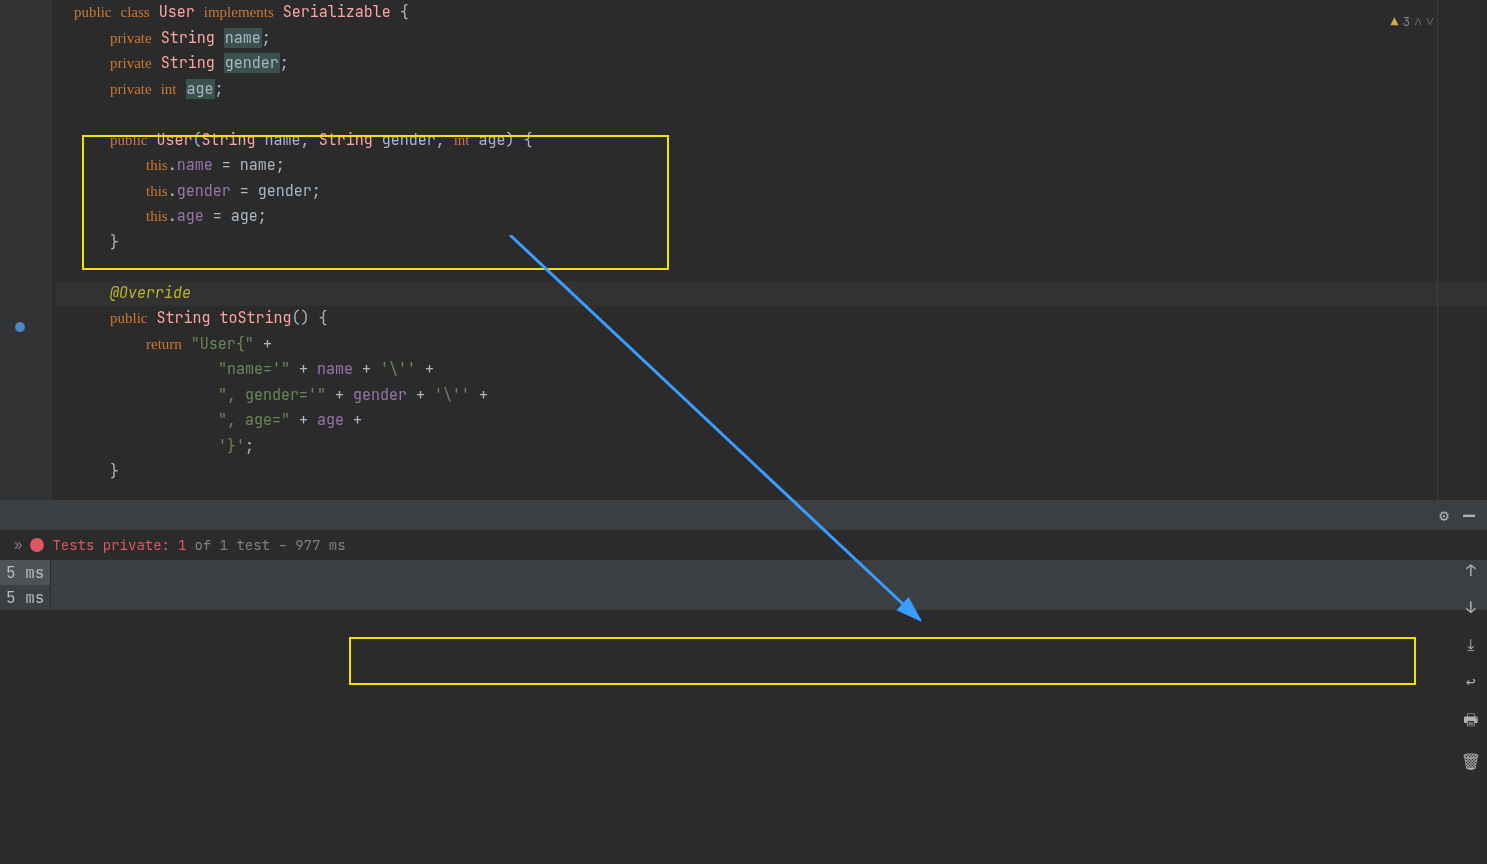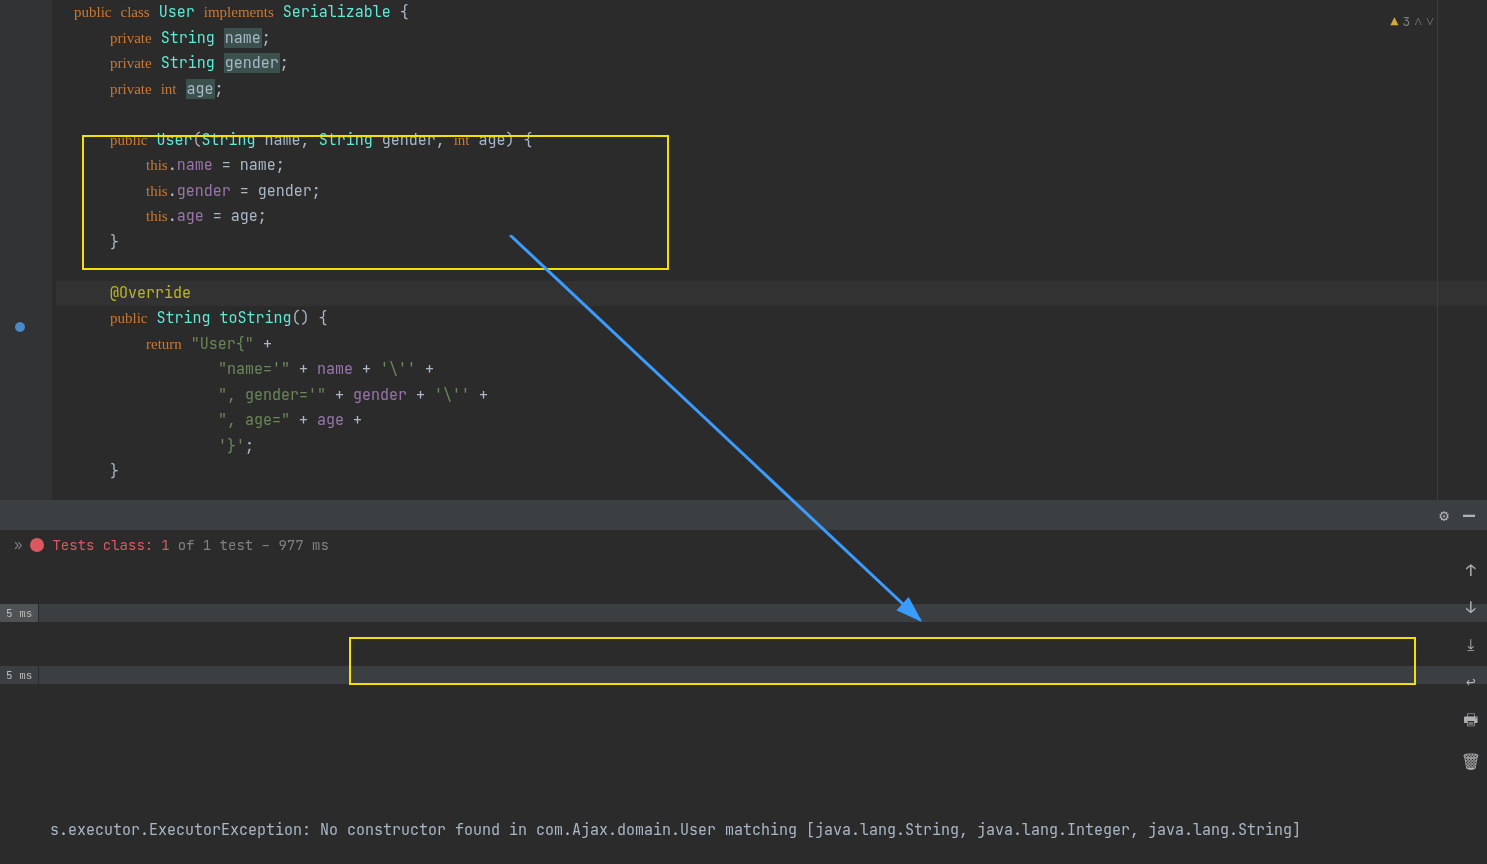--- a/index.html
+++ b/index.html
@@ -20,23 +20,23 @@
     padding-top:2px; flex-shrink:0;
   }
   .gutter div { height:25.5px; line-height:25.5px; }
   .code {
     flex:1; padding-left:4px; position:relative;
     line-height:25.5px; white-space:pre;
   }
   .code-line { height:25.5px; }
   .kw { color:#cc7832;font-family:Liberation Serif, serif; }
   .str { color:#6a8759; }
-  .type { color:#5eead4; }
+  .type { color:#fca5a5; }
   .fld { color:#9876aa; }
-  .anno { color:#bbb529; }
+  .anno { color:#bbb529;font-style:italic; }
   .var { color:#a9b7c6; }
   .punc { color:#a9b7c6; }
   .cursor-line { background:#323232; }
   .hl-2 { background:#3b514d; padding:0 1px; }
   .yellow-box {
     border:2px solid #f5e100; position:absolute; pointer-events:none;
   }
   .right-rail {
     position:absolute; right:0; top:0; width:50px; height:500px;
     border-left:1px solid #3c3f41;
@@ -46,21 +46,21 @@
     display:flex; align-items:center; gap:4px;
   }
   .warn-icon { color:#d6a838; }
   .status-divider { height:30px; background:#3c3f41; display:flex; justify-content:flex-end; align-items:center; padding-right:12px; gap:14px; }
   .test-bar {
     display:flex; align-items:center; gap:8px; padding:6px 14px;
     color:#808080; font-size:14px; background:#2b2b2b;
   }
   .fail-dot { width:14px; height:14px; border-radius:50%; background:#db5860; display:inline-block; }
   .fail-txt { color:#db5860; }
-  .tab-row { background:#3c3f41; display:flex; font-size:11px;margin-top:44px; }
+  .tab-row { background:#3c3f41; display:flex; font-size:16px; }
   .mini-tab { background:#4e5254; color:#bbb; padding:2px 6px; border-right:1px solid #2b2b2b; }
   .mini-tab.low { background:#3c3f41; }
   .console {
     padding:6px 14px 0 50px; font-size:15px; line-height:25.5px;
     color:#a9b7c6; white-space:pre; position:relative; height:300px;
   }
   .side-toolbar {
     position:absolute; right:6px; top:560px; display:flex; flex-direction:column;
     gap:16px; color:#afb1b3;
   }
@@ -115,35 +115,34 @@
 <div class="yellow-box" style="left:82px; top:135px; width:587px; height:135px;"></div>
 
 <div class="status-divider">
   <span class="gear">⚙</span>
   <span class="minus">—</span>
 </div>
 
 <div class="test-bar">
   <span>»</span>
   <span class="fail-dot"></span>
-  <span class="fail-txt">Tests class:</span>
+  <span class="fail-txt">Tests private:</span>
   <span class="fail-txt">1</span>
   <span> of 1 test – 977 ms</span>
 </div>
 
 <div class="tab-row">
   <div class="mini-tab">5 ms</div>
 </div>
 <div class="tab-row">
   <div class="mini-tab low">5 ms</div>
 </div>
 
 <div class="console">
   <div class="code-line"></div>
-  <div class="code-line">s.executor.ExecutorException: No constructor found in com.Ajax.domain.User matching [java.lang.String, java.lang.Integer, java.lang.String]</div>
   <div class="code-line"></div>
   
   
   
   
   
   
 </div>
 
 <div class="yellow-box" style="left:349px; top:637px; width:1067px; height:48px;"></div>

